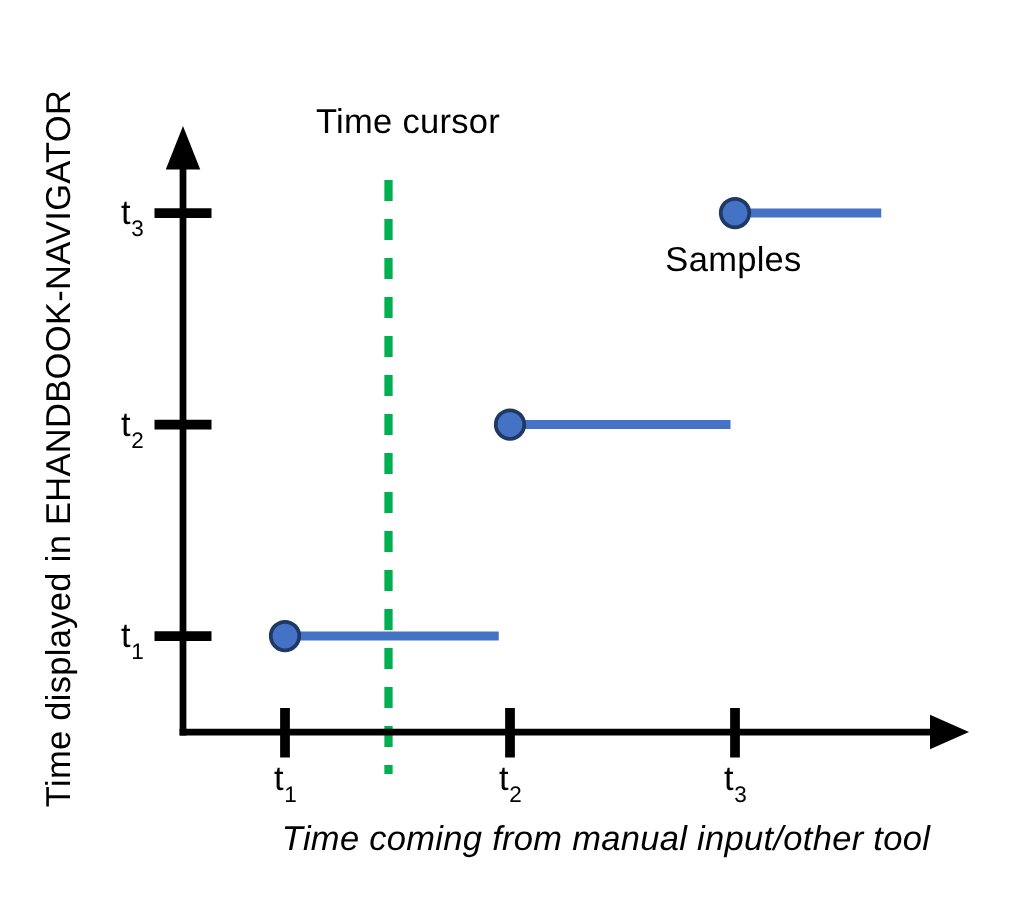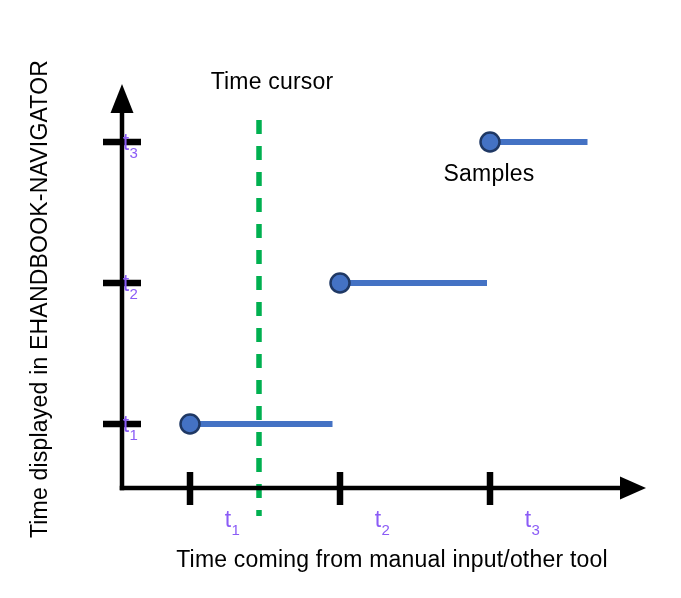--- a/index.html
+++ b/index.html
@@ -21,22 +21,21 @@
     color: #000000;
   }
   .lbl.rot {
     transform: translate(-50%, -50%) rotate(-90deg);
   }
   .ticklbl {
     position: absolute;
     transform: translate(-50%, -50%);
     font-size: 23px;
     white-space: nowrap;
-    color: #8b5cf6;
-    margin-left: 42px;
+    color: #000000;
   }
   .ticklbl sub {
     font-size: 15px;
     line-height: 0;
     position: relative;
     bottom: -2px;
     left: 0.5px;
   }
 </style>
 </head>
@@ -59,21 +58,21 @@
       <line x1="190" y1="424" x2="332.5" y2="424" stroke="#4472c4" stroke-width="6"></line>
       <circle cx="190" cy="424" r="9.5" fill="#4472c4" stroke="#1f3864" stroke-width="2.5"></circle>
       <line x1="340" y1="283" x2="487" y2="283" stroke="#4472c4" stroke-width="6"></line>
       <circle cx="340" cy="283" r="9.5" fill="#4472c4" stroke="#1f3864" stroke-width="2.5"></circle>
       <line x1="490" y1="142" x2="587.5" y2="142" stroke="#4472c4" stroke-width="6"></line>
       <circle cx="490" cy="142" r="9.5" fill="#4472c4" stroke="#1f3864" stroke-width="2.5"></circle>
     </svg>
 
   <div class="lbl rot" style="left:39px; top:299px;">Time displayed in EHANDBOOK-NAVIGATOR</div>
 
-  <div class="lbl" style="left:392px; top:559px;">Time coming from manual input/other tool</div>
+  <div class="lbl" style="left:404px; top:559px;font-style:italic;">Time coming from manual input/other tool</div>
 
   <div class="lbl" style="left:272px; top:81px;text-align:right;">Time cursor</div>
 
   <div class="lbl" style="left:489px; top:173px;">Samples</div>
 
   <div class="ticklbl" style="top: 519px; left: 190px;"><span>t</span><sub>1</sub></div>
 
   <div class="ticklbl" style="top: 519px; left: 340px;"><span>t</span><sub>2</sub></div>
 
   <div class="ticklbl" style="top: 519px; left: 490px;"><span>t</span><sub>3</sub></div>

